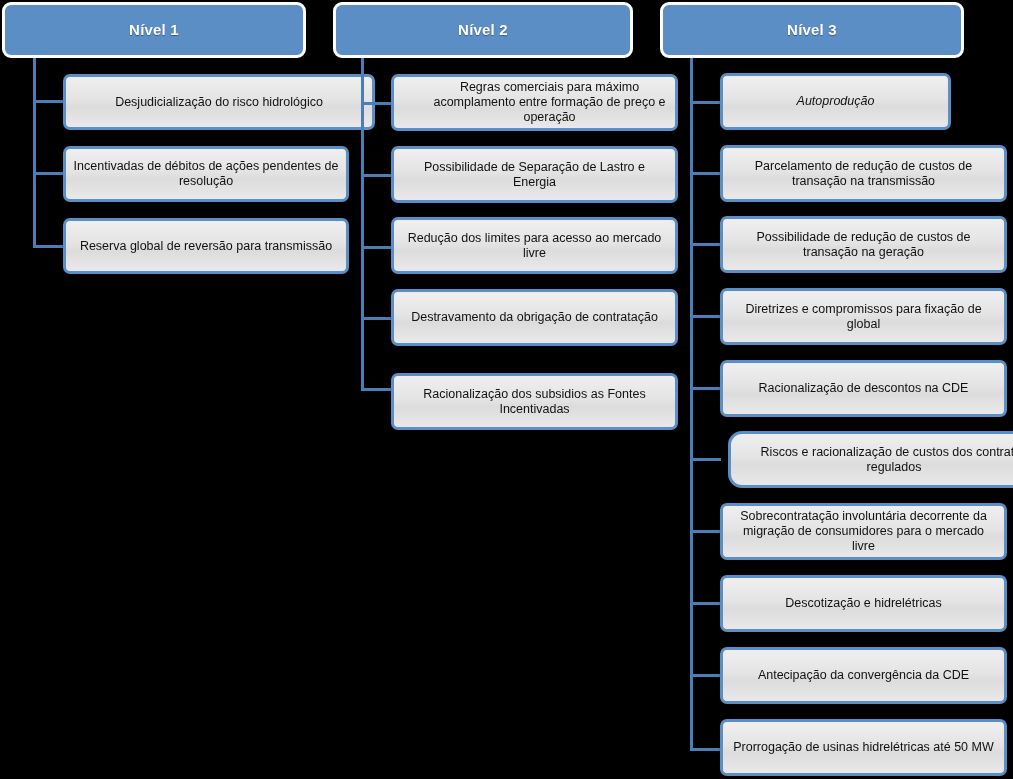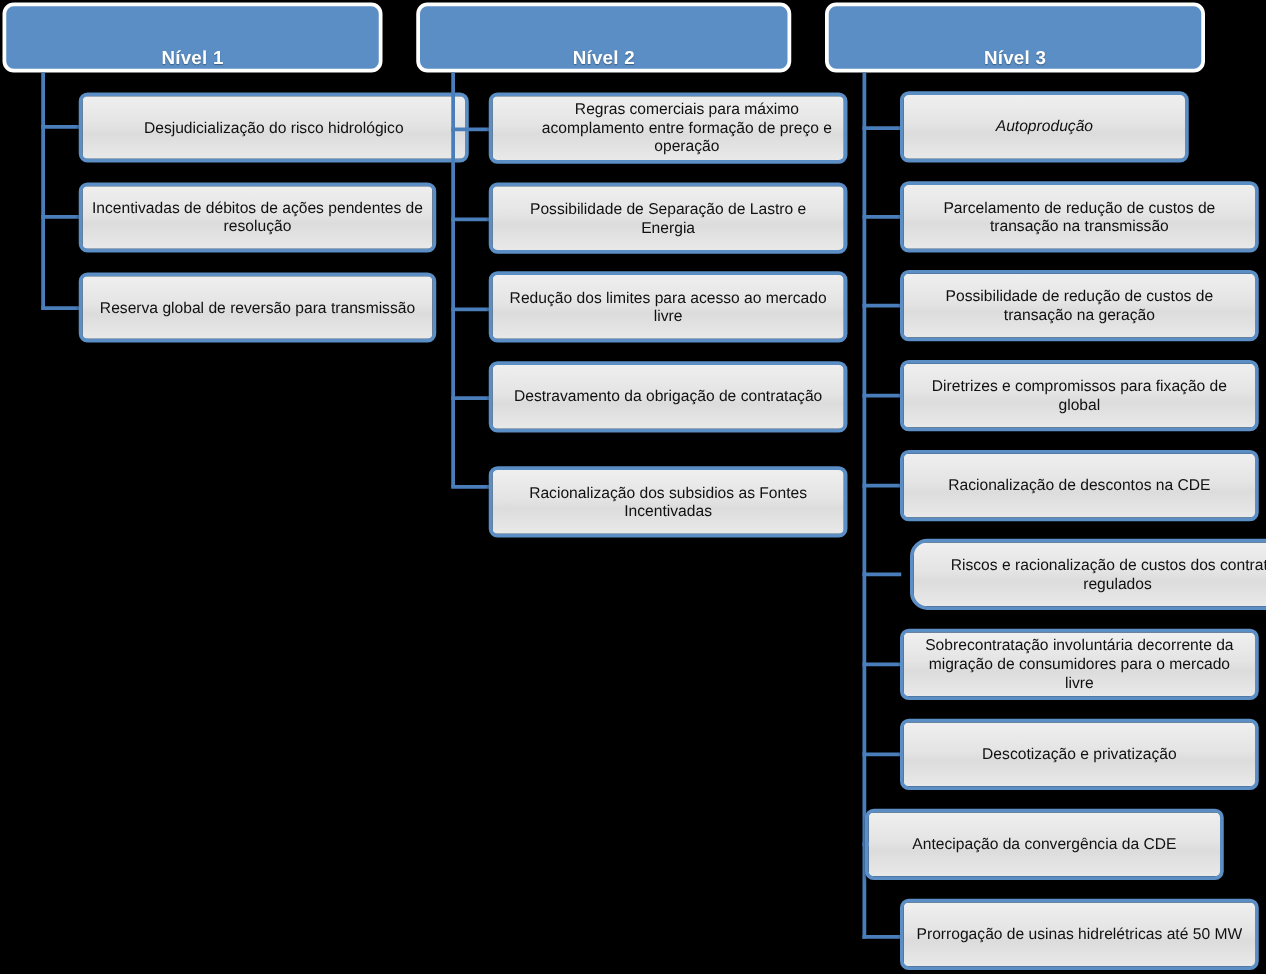--- a/index.html
+++ b/index.html
@@ -23,21 +23,21 @@
 
   
   .col-header {
     position: absolute;
     box-sizing: border-box;
     background: #5b8ec4;
     border: 3px solid #ffffff;
     border-radius: 9px;
     box-shadow: 0 2px 2px rgba(0,0,0,0.35);
     display: flex;
-    align-items: flex-end;
+    align-items: center;
     justify-content: center;
   }
   .col-header .hdr-label {
     color: #ffffff;
     font-size: 15px;
     font-weight: bold;
     letter-spacing: 0.2px;
     text-align: center;
     text-shadow: 0 1px 1px rgba(0,0,0,0.35);
     line-height: 1.15;
@@ -162,22 +162,22 @@
   <div class="node" style="left:720px; top:360px; width:287px; height:57px;">
     <span class="node-label">Racionalização de descontos na CDE</span>
   </div>
   <div class="node" style="left:728px; top:431px; width:332px; height:57px;border-radius:14px;">
     <span class="node-label">Riscos e racionalização de custos dos contratos regulados</span>
   </div>
   <div class="node" style="left:720px; top:503px; width:287px; height:57px;">
     <span class="node-label">Sobrecontratação involuntária decorrente da migração de consumidores para o mercado livre</span>
   </div>
   <div class="node" style="left:720px; top:575px; width:287px; height:57px;">
-    <span class="node-label">Descotização e privatização</span>
+    <span class="node-label">Descotização e hidrelétricas</span>
   </div>
-  <div class="node" style="left:692px; top:647px; width:287px; height:57px;align-items:center;">
+  <div class="node" style="left:720px; top:647px; width:287px; height:57px;align-items:center;">
     <span class="node-label">Antecipação da convergência da CDE</span>
   </div>
   <div class="node" style="left:720px; top:719px; width:287px; height:57px;">
     <span class="node-label">Prorrogação de usinas hidrelétricas até 50 MW</span>
   </div>
 
 </div>
 
 </body></html>

